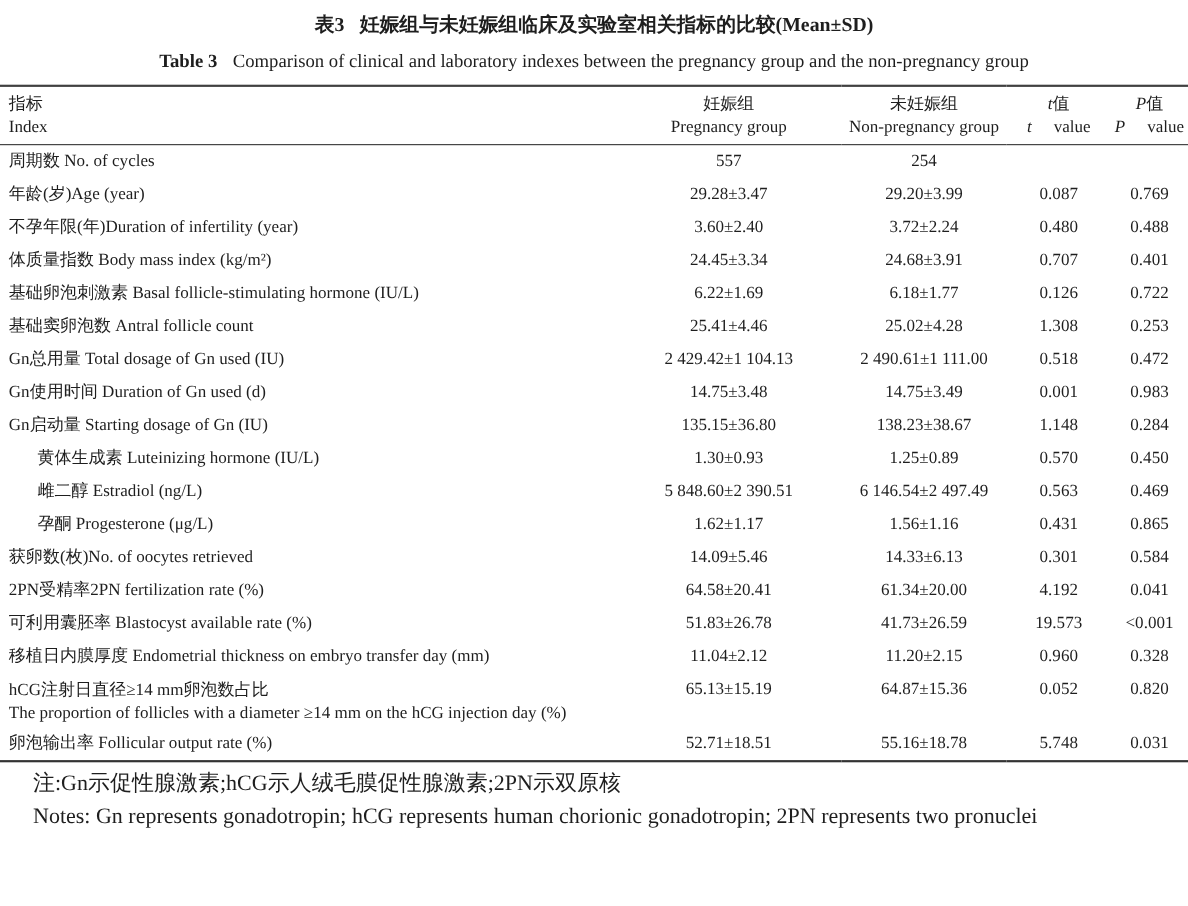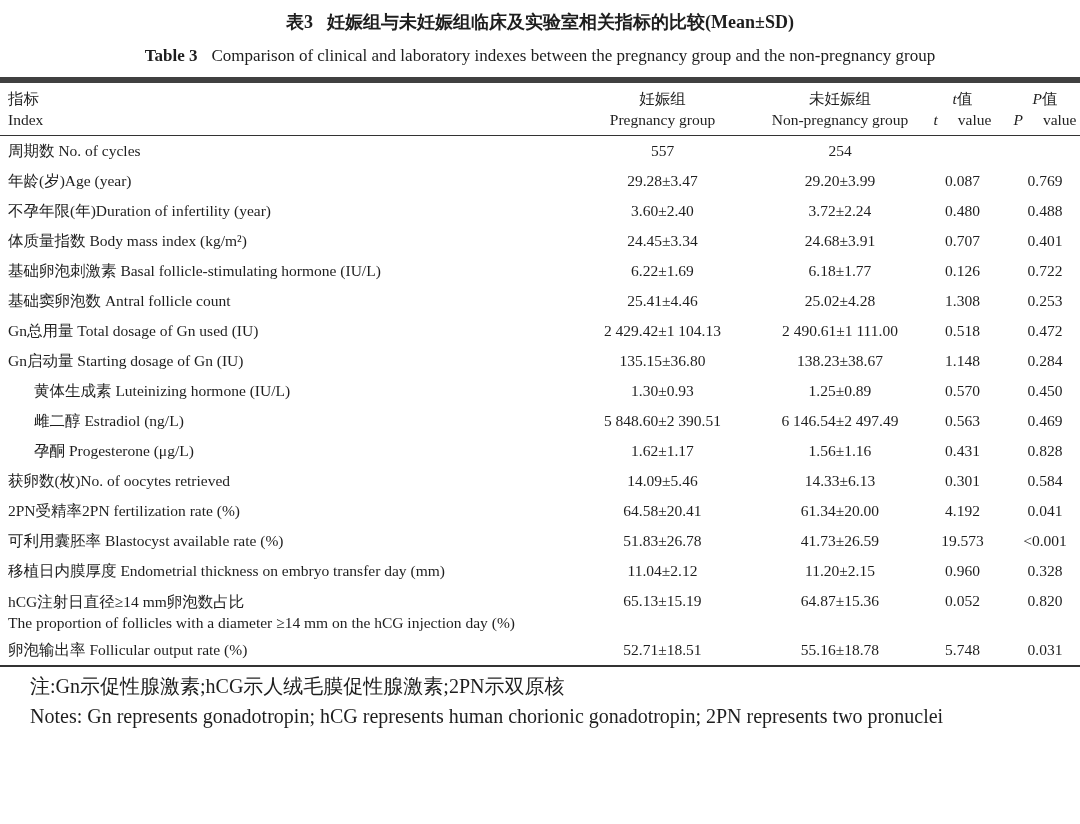--- a/index.html
+++ b/index.html
@@ -26,21 +26,21 @@
     line-height: 23px;
     margin-top: 10px;
   }
   .title-en .tlabel { font-weight: bold; margin-right: 14px; }
 
   table.cmp {
     width: 1080px;
     border-collapse: collapse;
     table-layout: fixed;
     margin-top: 10px;
-    border-top: 6px solid #404040;
+    border-top: 2px solid #404040;
     border-bottom: 2px solid #333;
   }
   thead th {
     border-bottom: 1.5px solid #333;
     font-weight: normal;
     font-size: 15.5px;
     padding: 5px 2px;
     vertical-align: middle;
     text-align: center;
     line-height: 21px;
@@ -174,20 +174,29 @@
           <td class="c-index">
             <div>Gn总用量 Total dosage of Gn used (IU)</div>
           </td>
           <td class="c-val">2 429.42±1 104.13</td>
           <td class="c-val">2 490.61±1 111.00</td>
           <td class="c-val">0.518</td>
           <td class="c-val">0.472</td>
         </tr>
         <tr>
           <td class="c-index">
+            <div>Gn使用时间 Duration of Gn used (d)</div>
+          </td>
+          <td class="c-val">14.75±3.48</td>
+          <td class="c-val">14.75±3.49</td>
+          <td class="c-val">0.001</td>
+          <td class="c-val">0.983</td>
+        </tr>
+        <tr>
+          <td class="c-index">
             <div>Gn启动量 Starting dosage of Gn (IU)</div>
           </td>
           <td class="c-val">135.15±36.80</td>
           <td class="c-val">138.23±38.67</td>
           <td class="c-val">1.148</td>
           <td class="c-val">0.284</td>
         </tr>
         <tr>
           <td class="c-index indent">
             <div>黄体生成素 Luteinizing hormone (IU/L)</div>
@@ -206,21 +215,21 @@
           <td class="c-val">0.563</td>
           <td class="c-val">0.469</td>
         </tr>
         <tr>
           <td class="c-index indent">
             <div>孕酮 Progesterone (μg/L)</div>
           </td>
           <td class="c-val">1.62±1.17</td>
           <td class="c-val">1.56±1.16</td>
           <td class="c-val">0.431</td>
-          <td class="c-val">0.828</td>
+          <td class="c-val">0.865</td>
         </tr>
         <tr>
           <td class="c-index">
             <div>获卵数(枚)No. of oocytes retrieved</div>
           </td>
           <td class="c-val">14.09±5.46</td>
           <td class="c-val">14.33±6.13</td>
           <td class="c-val">0.301</td>
           <td class="c-val">0.584</td>
         </tr>

